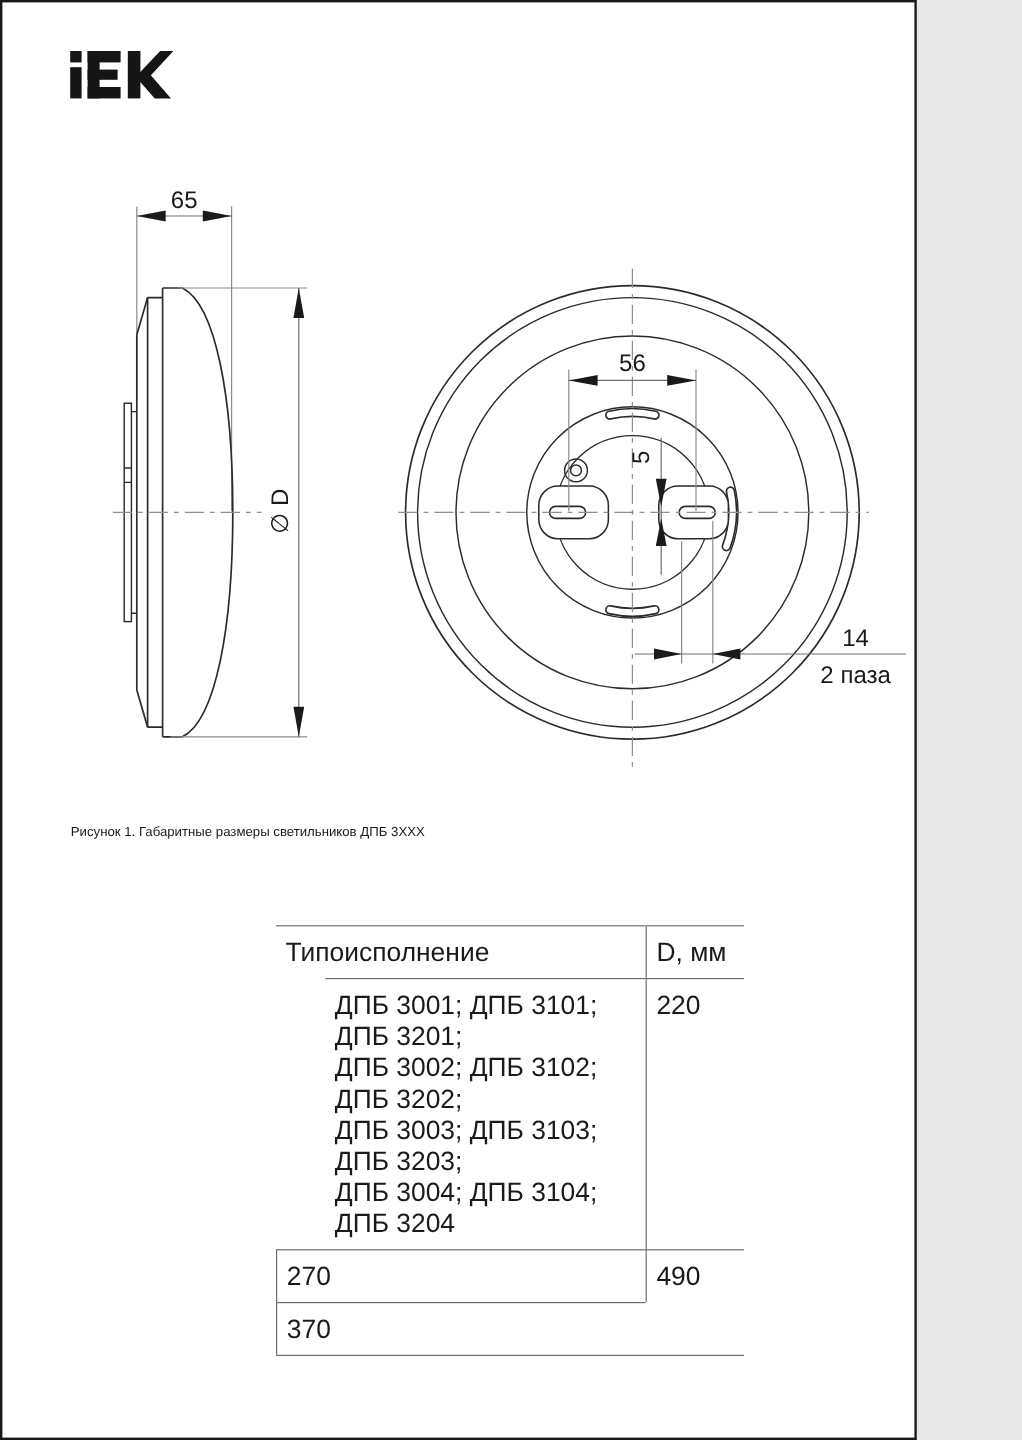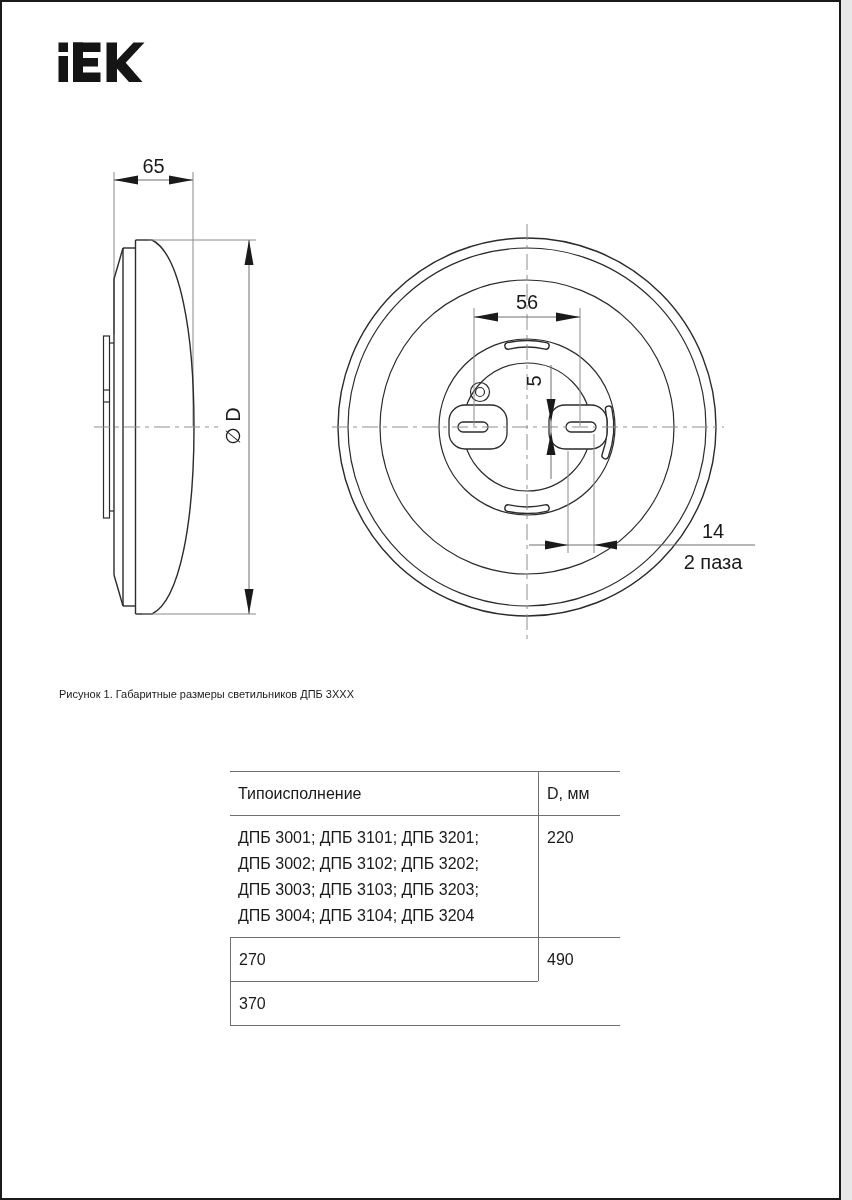--- a/index.html
+++ b/index.html
@@ -1,18 +1,18 @@
 <!DOCTYPE html>
 <html><head>
 <meta charset="utf-8">
 <style>
   html,body{margin:0;padding:0;background:#e8e8e8;}
   .page{
     position:relative;
-    width:841px;height:1200px;
+    width:764px;height:1200px;
     background:#ffffff;
     border:2px solid #1a1a1a;
     box-sizing:border-box;
     overflow:hidden;
     font-family:"Liberation Sans","DejaVu Sans",sans-serif;
     color:#1a1a1a;
   }
   .drawing-svg{position:absolute;left:0;top:0;}
   
   .outline{stroke:#2b2b2b;stroke-width:1.4;fill:none;}
@@ -28,30 +28,30 @@
   .caption{
     position:absolute;left:57px;top:682px;width:600px;
     font-size:11px;line-height:20px;
   }
   .spec-table{
     position:absolute;left:228px;top:769px;width:390px;
     border-top:1.6px solid #6f6f6f;
     border-bottom:1.6px solid #6f6f6f;
     display:grid;
     grid-template-columns:308px 82px;
-    font-size:16px;
+    font-size:22px;
   }
   .spec-table .cell{
     padding:9px 6px 8px 8px;
     line-height:26px;
     box-sizing:border-box;
   }
   .spec-table .d-col{border-left:1.4px solid #6f6f6f;}
   .spec-table .row-sep{border-top:1.4px solid #6f6f6f;}
-  .cell-types{white-space:pre-line;}
+  .cell-types{white-space:pre-line;margin-left:41px;}
 </style>
 </head>
 <body>
 
 <div class="page">
 
   <svg class="drawing-svg" width="852" height="670" viewBox="0 0 852 670" aria-label="Рисунок 1. Габаритные размеры светильников ДПБ 3ХХХ">
 
     <g aria-label="IEK">
       <rect class="logo-shape" x="56.5" y="40.5" width="9.5" height="9.5"></rect>

